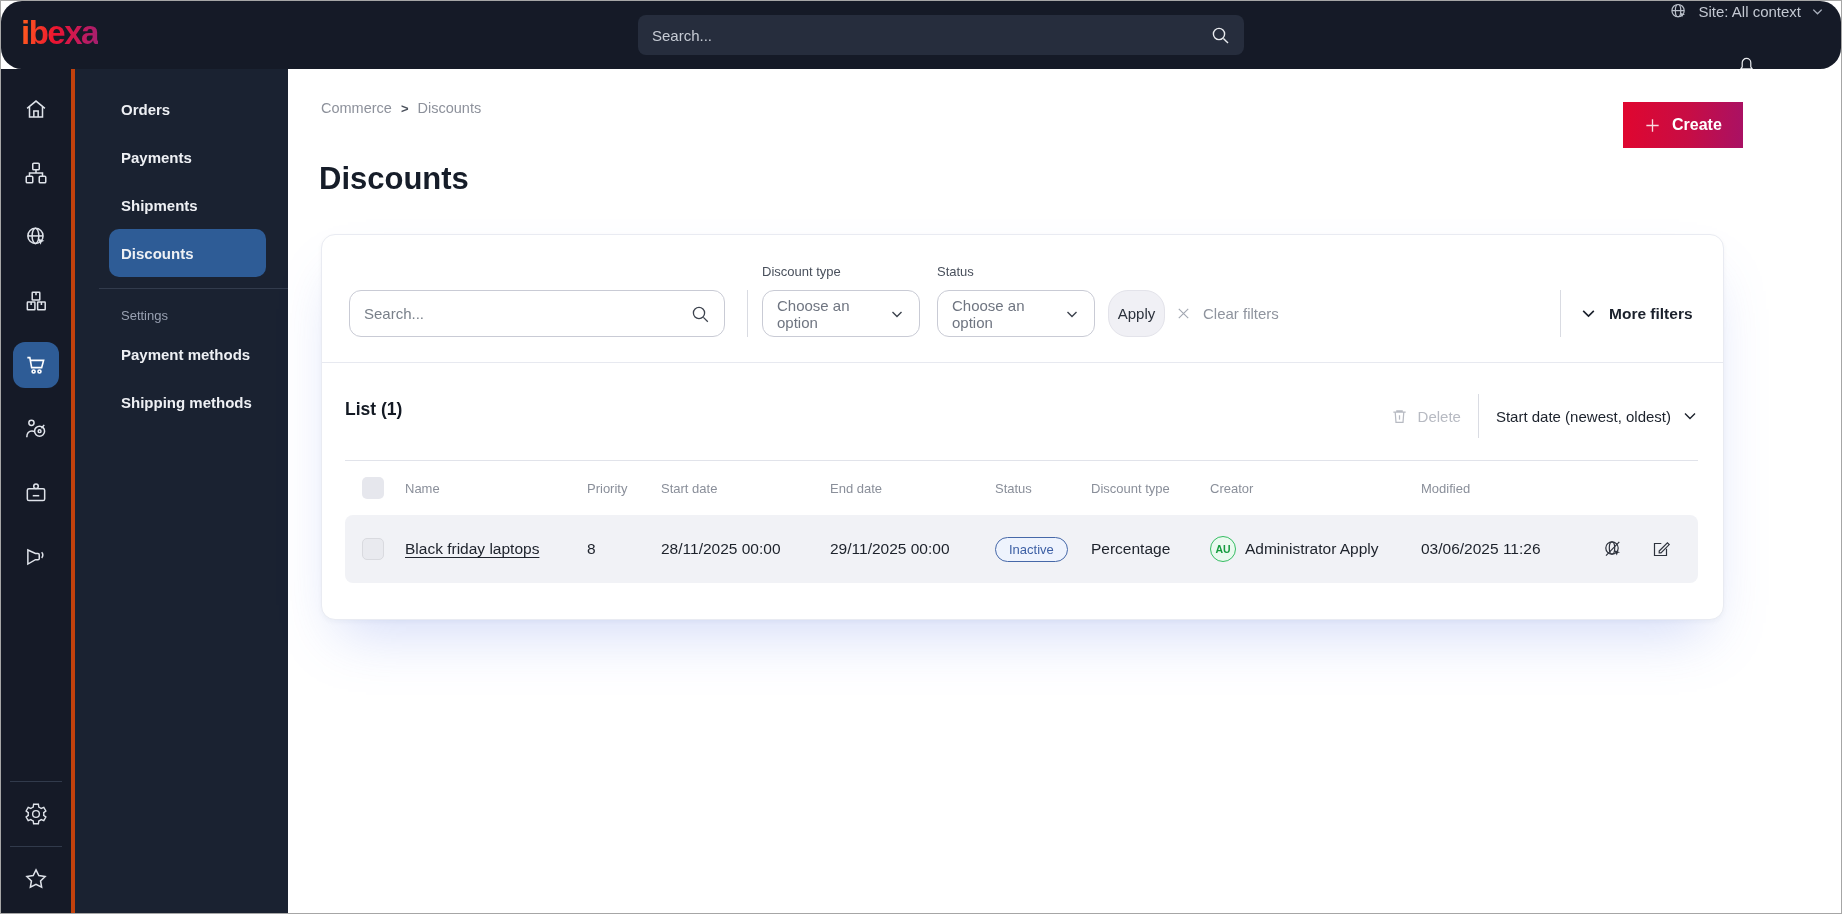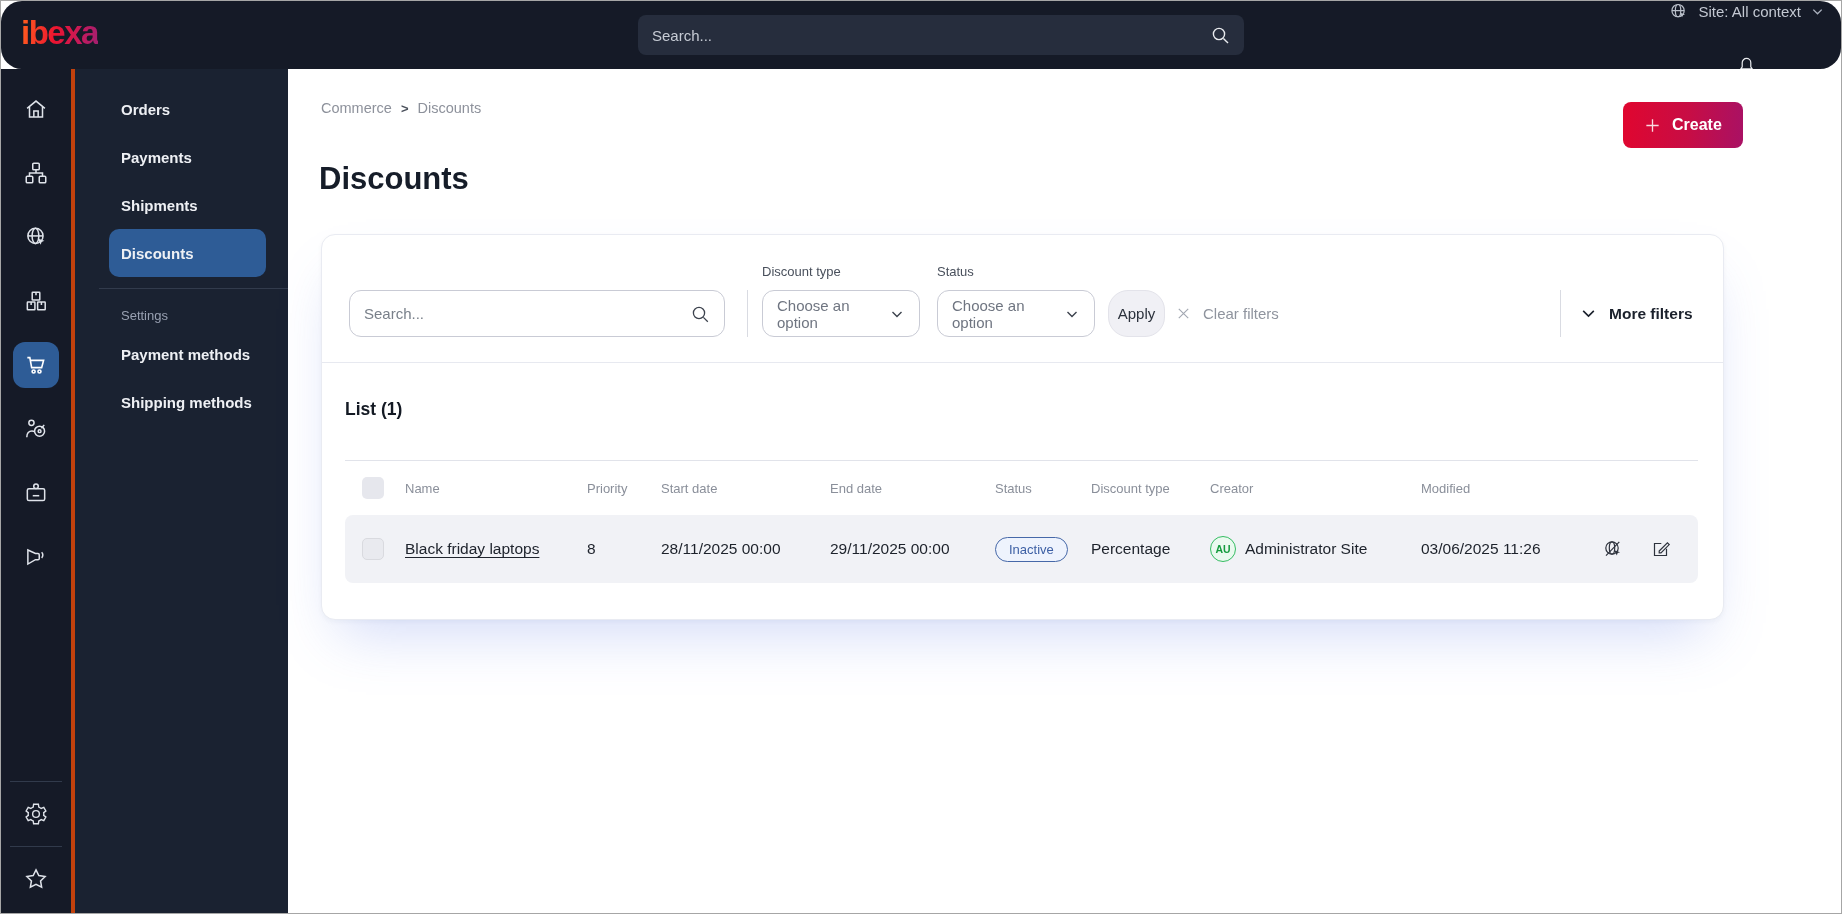--- a/index.html
+++ b/index.html
@@ -40,21 +40,21 @@
   .menu-div { height:1px; background:#323b4c; margin-top:11px; }
   .menu-group { padding-left:22px; color:#98a0b1; font-size:13px; margin-top:19px; }
   .menu-sub { margin-top:7px; }
 
   
   .content { position:absolute; left:287px; top:68px; right:0; bottom:0; background:#fff; }
   .breadcrumb { position:absolute; left:33px; top:31px; font-size:14.5px; color:#8d919b; display:flex; align-items:center; }
   .breadcrumb .sep { color:#4b515c; font-weight:700; font-size:13px; margin:0 9px; }
   .crumb { cursor:pointer; }
   .page-title { position:absolute; left:31px; top:92px; font-size:31px; font-weight:700; color:#161d29; }
-  .create-btn { position:absolute; left:1335px; top:33px; height:46px; padding:0 21px; border:none; border-radius:8px;
+  .create-btn { position:absolute; left:1335px; top:33px; height:46px; padding:0 21px; border:none; border-radius:0;
                 background:linear-gradient(93deg,#e0062f 0%,#c70d45 55%,#a91164 100%); color:#fff; font-size:16px;
                 font-weight:600; display:flex; align-items:center; gap:11px; cursor:pointer; font-family:inherit; }
 
   
   .card { position:absolute; left:33px; top:165px; width:1403px; height:386px; background:#fff;
           border:1px solid #e9ebf2; border-radius:14px;
           box-shadow:0 2px 5px rgba(25,39,80,.04), 0 30px 55px -18px rgba(92,123,229,.28); }
   .filter-section { position:relative; height:128px; border-bottom:1px solid #e7e9f0; }
   .f-label { position:absolute; top:29px; font-size:13px; color:#49505c; }
   .f-input { position:absolute; top:55px; height:47px; border:1px solid #c9cbd5; border-radius:12px; background:#fff;
@@ -342,20 +342,40 @@
                 <path d="M3 5.5l5 5 5-5"></path>
               </svg>
           </span>
           <span>More filters</span>
         </div>
       </div>
 
       <div class="list-section">
         <div class="list-title">List (1)</div>
 
+        <div class="list-tools">
+          <div class="delete-btn">
+            <span>
+              <svg width="19" height="19" viewBox="0 0 20 20" fill="none" stroke="#b7bac2" stroke-width="1.3">
+                  <path d="M3.5 5.5h13M7.2 5.5V4h5.6v1.5M5.5 5.5l.8 10.7h7.4l.8-10.7"></path>
+                  <path d="M10 8.7v4.6"></path>
+                </svg>
+            </span>
+            <span>Delete</span>
+          </div>
+          <div class="lt-vdiv"></div>
+          <div class="sort-ctl">
+            <span>Start date (newest, oldest)</span>
+            <span>
+              <svg width="16" height="16" viewBox="0 0 16 16" fill="none" stroke="#1c222c" stroke-width="1.4">
+                  <path d="M3 5.5l5 5 5-5"></path>
+                </svg>
+            </span>
+          </div>
+        </div>
 
         <div class="list-hr"></div>
 
         <div class="thead tgrid">
           <div>
               <div class="checkbox"></div>
             </div>
           <div>Name</div>
           <div>Priority</div>
           <div>Start date</div>
@@ -372,21 +392,21 @@
               <div class="checkbox"></div>
             </div>
           <div><span class="name-link">Black friday laptops</span></div>
           <div>8</div>
           <div>28/11/2025 00:00</div>
           <div>29/11/2025 00:00</div>
           <div><span class="badge">Inactive</span></div>
           <div>Percentage</div>
           <div class="creator">
             <span class="c-avatar">AU</span>
-            <span>Administrator Site</span>
+            <span>Administrator Apply</span>
           </div>
           <div>03/06/2025 11:26</div>
           <div class="row-actions">
             <span class="act">
               <svg width="22" height="22" viewBox="0 0 22 22" fill="none" stroke="#2e333d" stroke-width="1.2">
                   <circle cx="10" cy="10" r="6.2"></circle>
                   <ellipse cx="10" cy="10" rx="2.7" ry="6.2"></ellipse>
                   <path d="M4 17.6L17.3 3.8"></path>
                   <path d="M12.3 12.3l5.8 1.9-2.4.9-.9 2.4z" fill="#2e333d" stroke="none"></path>
                 </svg>

